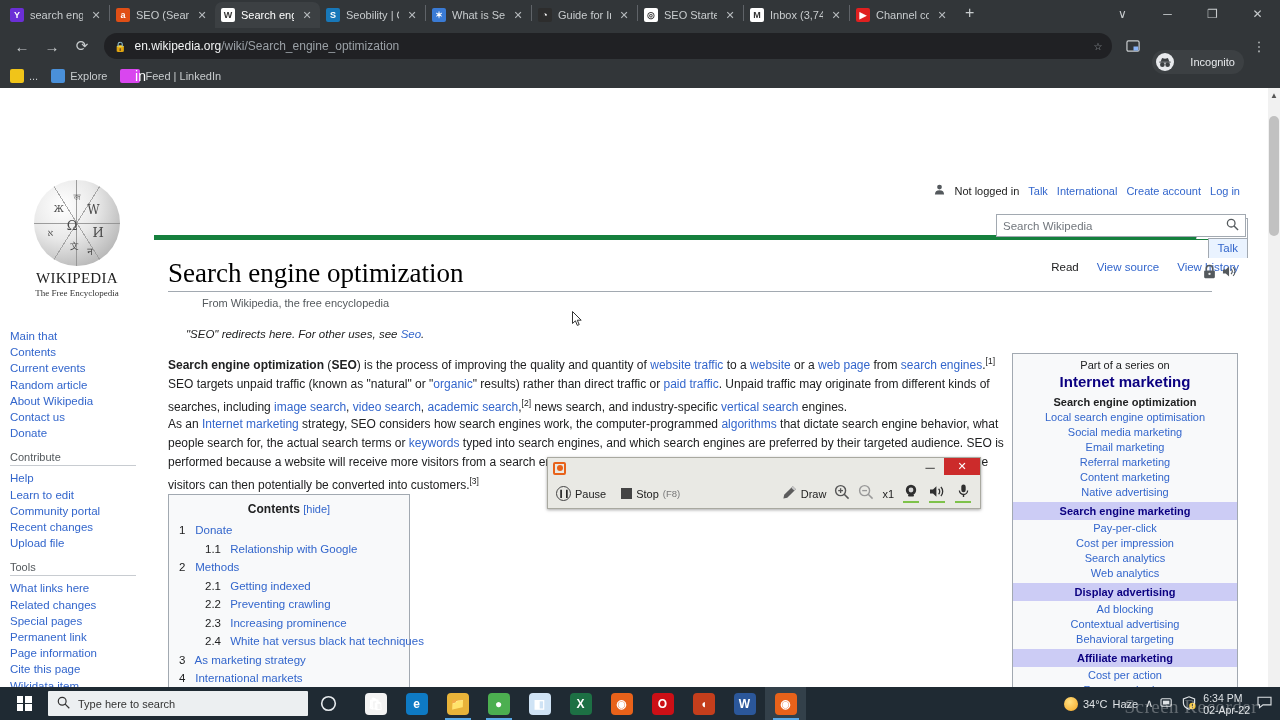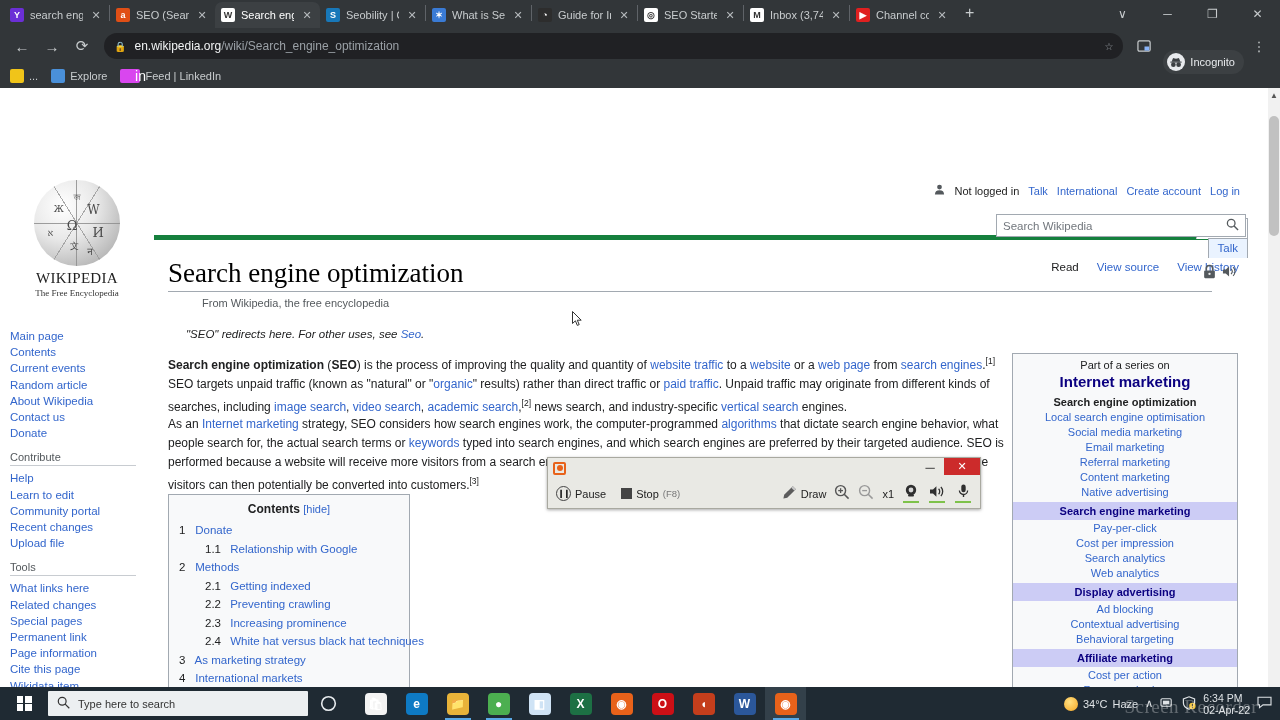--- a/index.html
+++ b/index.html
@@ -42,21 +42,21 @@
   .omnibox {
     flex: 1 1 auto; height: 26px; background: #202124; border-radius: 13px;
     display: flex; align-items: center; padding: 0 10px; margin: 0 6px;
     color: #dfe1e5; font-size: 12px; gap: 8px;
   }
   .omnibox .lock { font-size: 10px; color:#9aa0a6; }
   .url-strong { color: #f1f3f4; }
   .url-rest { color: #9aa0a6; }
   .tb-icon { width:26px; height:26px; display:flex;align-items:center;justify-content:center;color:#c8ccce;font-size:13px;}
   .incognito-pill {
-    display:flex; align-items:center; gap:5px; background:#3c4043; border-radius:12px;
+    display:flex; align-items:center; gap:16px; background:#3c4043; border-radius:12px;
     height:24px; padding:0 9px 0 4px; color:#e8eaed; font-size:11px; margin-left:4px;margin-top:32px;
   }
   .incog-face { width:18px;height:18px;border-radius:50%;background:#e8eaed; display:flex;align-items:center;justify-content:center;}
 
   .bookmarks { height: 24px; background:#323639; display:flex; align-items:center; padding:0 10px; gap:12px; color:#c8ccce; font-size:11px;}
   .bm { display:flex; align-items:center; gap:5px; }
   .bm .bmico { width:14px;height:14px;display:flex;align-items:center;justify-content:center;font-size:10px;border-radius:2px;}
 
   
   .viewport { position:relative; width:1280px; height:609px; background:#fff; overflow:hidden; }
@@ -323,21 +323,21 @@
           <span class="gl" style="left:62%;top:74%;font-size:10px;">न</span>
           <span class="gl" style="left:16%;top:56%;font-size:9px;">א</span>
           <span class="gl" style="left:46%;top:13%;font-size:8px;">জ</span>
         </div>
         <div class="wordmark">WIKIPEDIA</div>
         <div class="tagline">The Free Encyclopedia</div>
       </div>
 
       <div class="sidenav">
         <div id="sn-main">
-            <a href="#">Main page</a>
+            <a href="#">Main that</a>
             <a href="#">Contents</a>
             <a href="#">Current events</a>
             <a href="#">Random article</a>
             <a href="#">About Wikipedia</a>
             <a href="#">Contact us</a>
             <a href="#">Donate</a>
           </div>
         <div class="navhead">Contribute</div>
         <div id="sn-contrib">
             <a href="#">Help</a>

